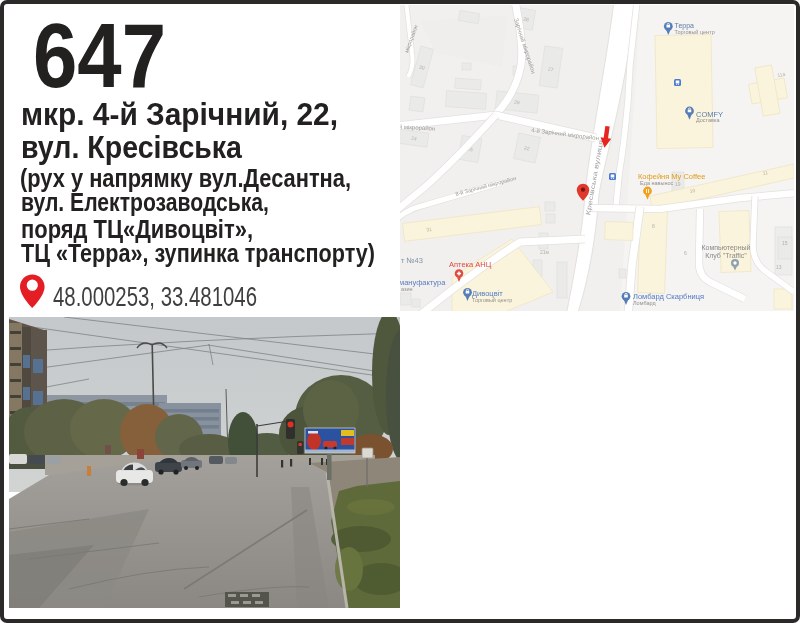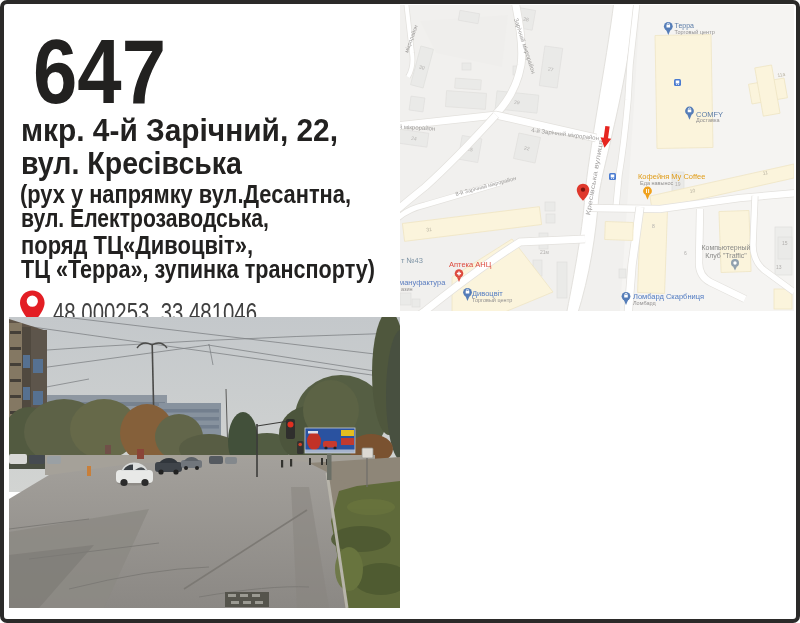--- a/index.html
+++ b/index.html
@@ -1,18 +1,18 @@
 <!DOCTYPE html>
 <html><head>
 <meta charset="utf-8">
 <style>
   html,body{margin:0;padding:0;}
   body{width:800px;height:623px;background:#fff;font-family:"Liberation Sans",sans-serif;position:relative;overflow:hidden;}
   .frame{position:absolute;left:0;top:0;width:800px;height:623px;border:4px solid #2b2a29;border-radius:7px;box-sizing:border-box;z-index:10;pointer-events:none;}
-  #leftcol{position:absolute;left:0;top:16px;width:456px;height:315px;}
+  #leftcol{position:absolute;left:0;top:0;width:456px;height:315px;}
   #map{position:absolute;left:400px;top:5px;width:394px;height:306px;}
   #photo{position:absolute;left:9px;top:317px;width:391px;height:291px;}
 </style>
 </head>
 <body>
 
 <div class="frame"></div>
 
 <div id="leftcol">
 <svg width="400" height="315" viewBox="0 0 400 315">

